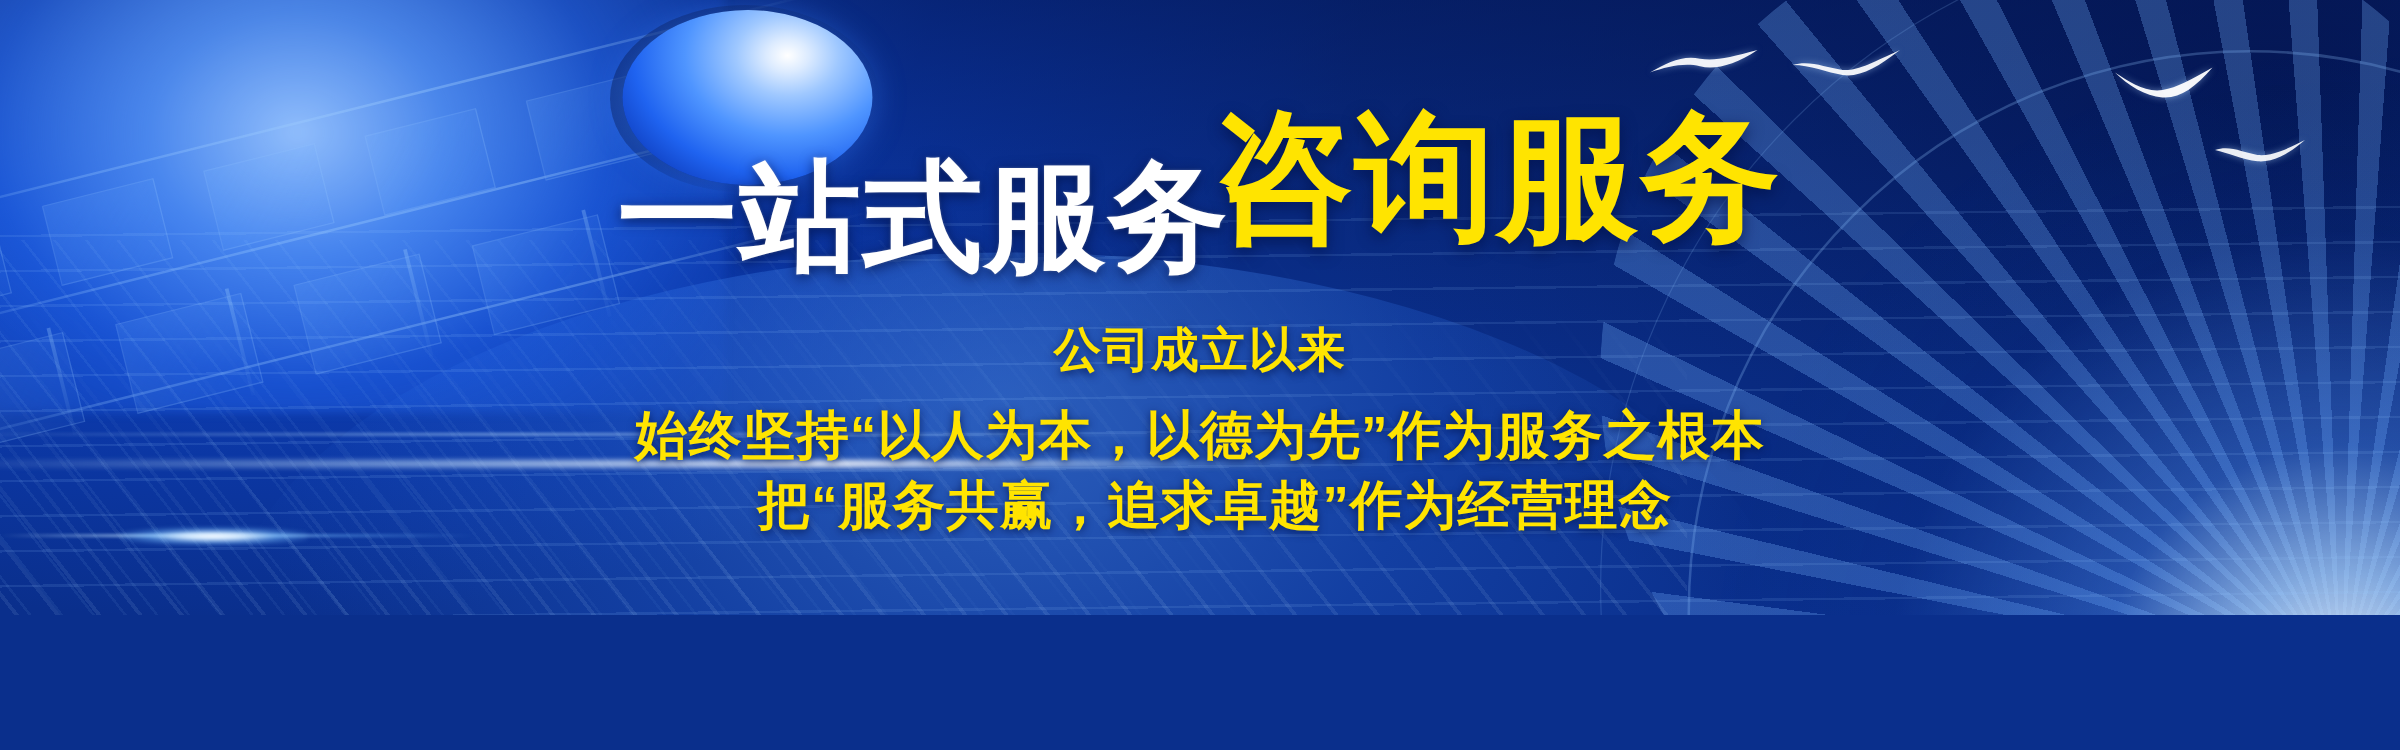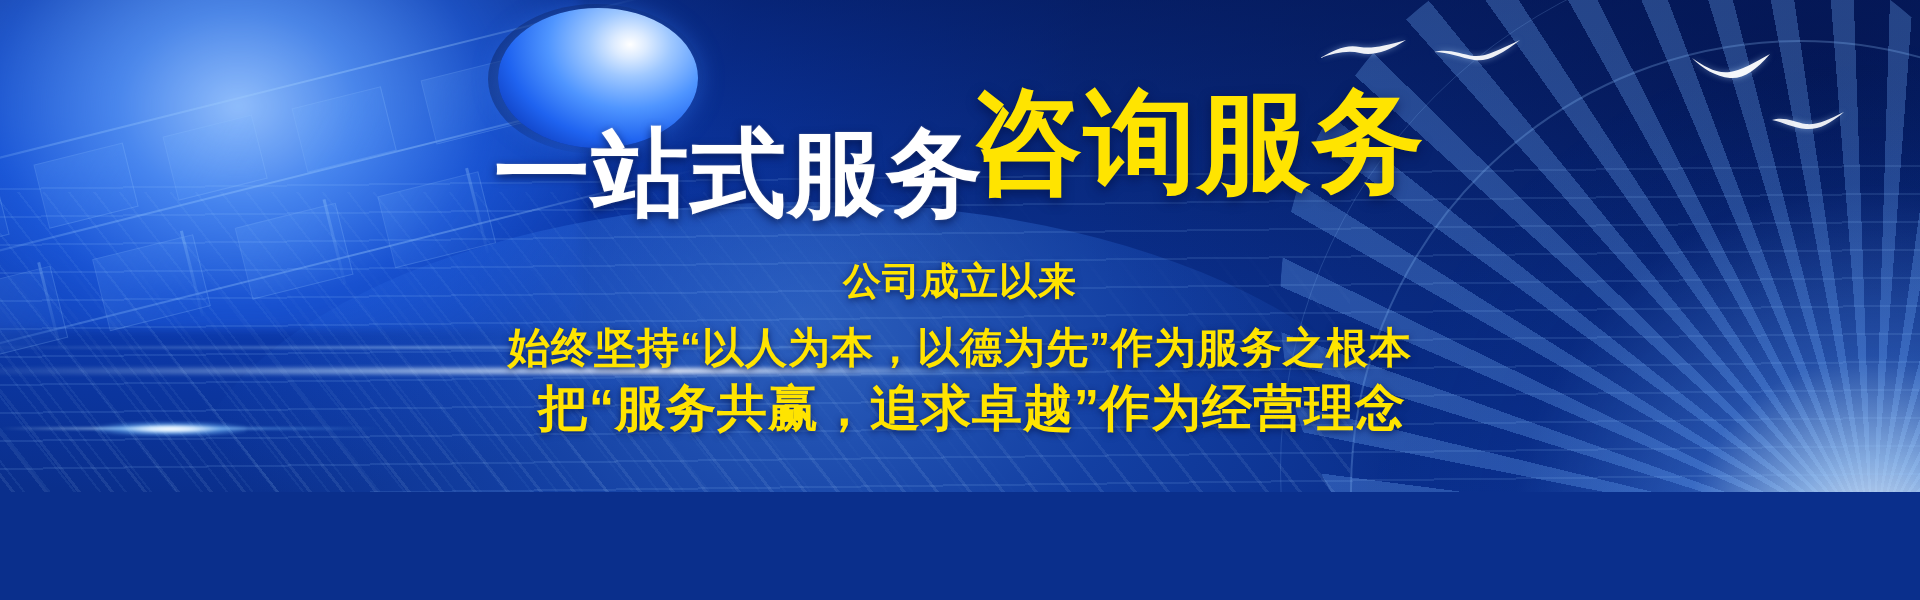--- a/index.html
+++ b/index.html
@@ -193,21 +193,21 @@
     font-weight:700;
     text-shadow:0 2px 7px rgba(3,20,80,.8);
   }
   .subblock .sub-line{
     display:block;
     white-space:nowrap;
     line-height:1.22;
   }
   .subblock .sub-line.l1{font-size:38px;letter-spacing:1px;}
   .subblock .sub-line.l2{font-size:42px;letter-spacing:1px;margin-top:18px;}
-  .subblock .sub-line.l3{font-size:50px;letter-spacing:1px;margin-top:4px;padding-left:24px;}
+  .subblock .sub-line.l3{font-size:42px;letter-spacing:1px;margin-top:4px;padding-left:24px;}
 </style>
 </head>
 <body>
 
 <div class="banner">
 
   <div class="bg-base"></div>
   <div class="bg-deep-right"></div>
   <div class="bg-top-dark"></div>
   <div class="glow-tl"></div>

